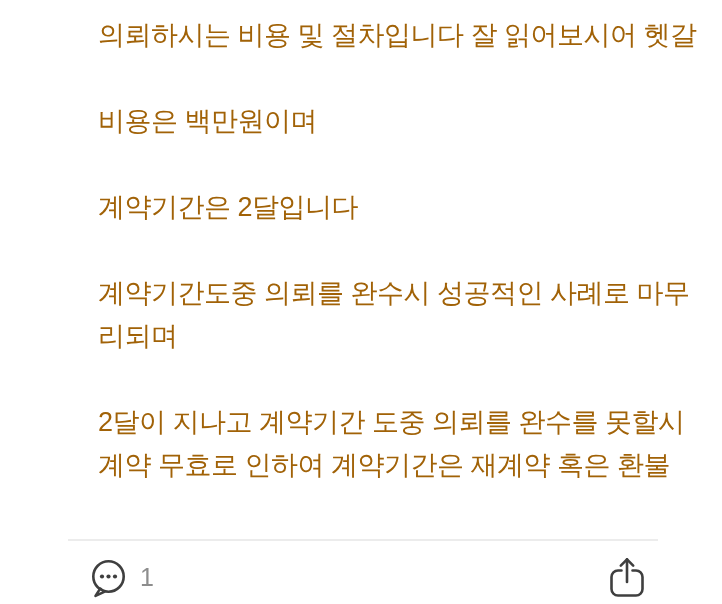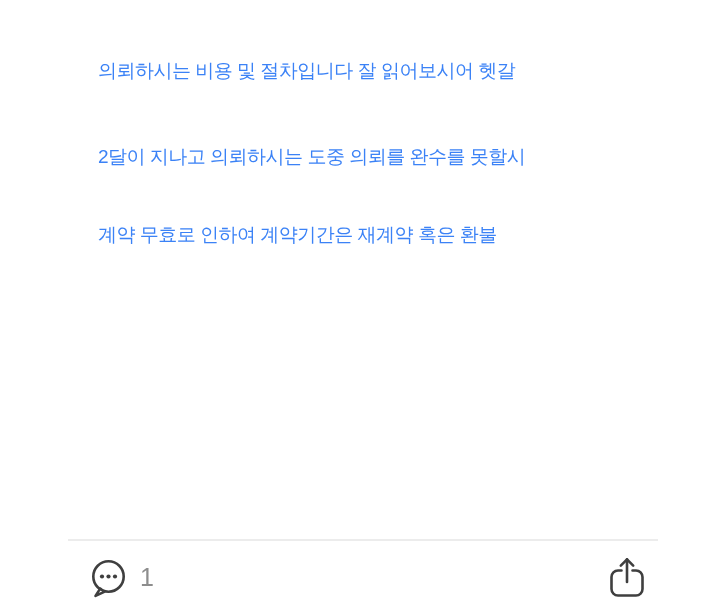--- a/index.html
+++ b/index.html
@@ -16,26 +16,25 @@
   }
   
   .post-body {
     position: absolute;
     top: 14px; left: 98px;
     width: 560px;
     color: #2f2f2f;
   }
   .post-body p { margin: 0 0 43px 0; }
   .post-line {
-    font-size: 19px;
+    font-size: 27px;
     line-height: 43px;
     letter-spacing: -0.5px;
     white-space: nowrap;
-    color: #3b82f6;
-    margin-top: 35px;
+    color: #a16207;
   }
   
   .action-bar {
     position: absolute;
     left: 0; right: 0; bottom: 0;
     height: 65px;
     background: #ffffff;
   }
   .action-bar-inner {
     margin-left: 68px;
@@ -74,21 +73,31 @@
 </head>
 <body>
 
 <div class="page">
 
   <div class="post-body">
     <p>
       <span class="post-line" style="display:block">의뢰하시는 비용 및 절차입니다 잘 읽어보시어 헷갈</span>
     </p>
     <p>
-      <span class="post-line" style="display:block">2달이 지나고 의뢰하시는 도중 의뢰를 완수를 못할시</span>
+      <span class="post-line" style="display:block">비용은 백만원이며</span>
+    </p>
+    <p>
+      <span class="post-line" style="display:block">계약기간은 2달입니다</span>
+    </p>
+    <p>
+      <span class="post-line" style="display:block">계약기간도중 의뢰를 완수시 성공적인 사례로 마무</span>
+      <span class="post-line" style="display:block">리되며</span>
+    </p>
+    <p>
+      <span class="post-line" style="display:block">2달이 지나고 계약기간 도중 의뢰를 완수를 못할시</span>
       <span class="post-line" style="display:block">계약 무효로 인하여 계약기간은 재계약 혹은 환불</span>
     </p>
   </div>
 
   <div class="action-bar">
     <div class="action-bar-inner">
 
       <button class="comment-button">
         <span class="icon-wrap">
           <svg width="41" height="41" viewBox="0 0 41 41" fill="none">

